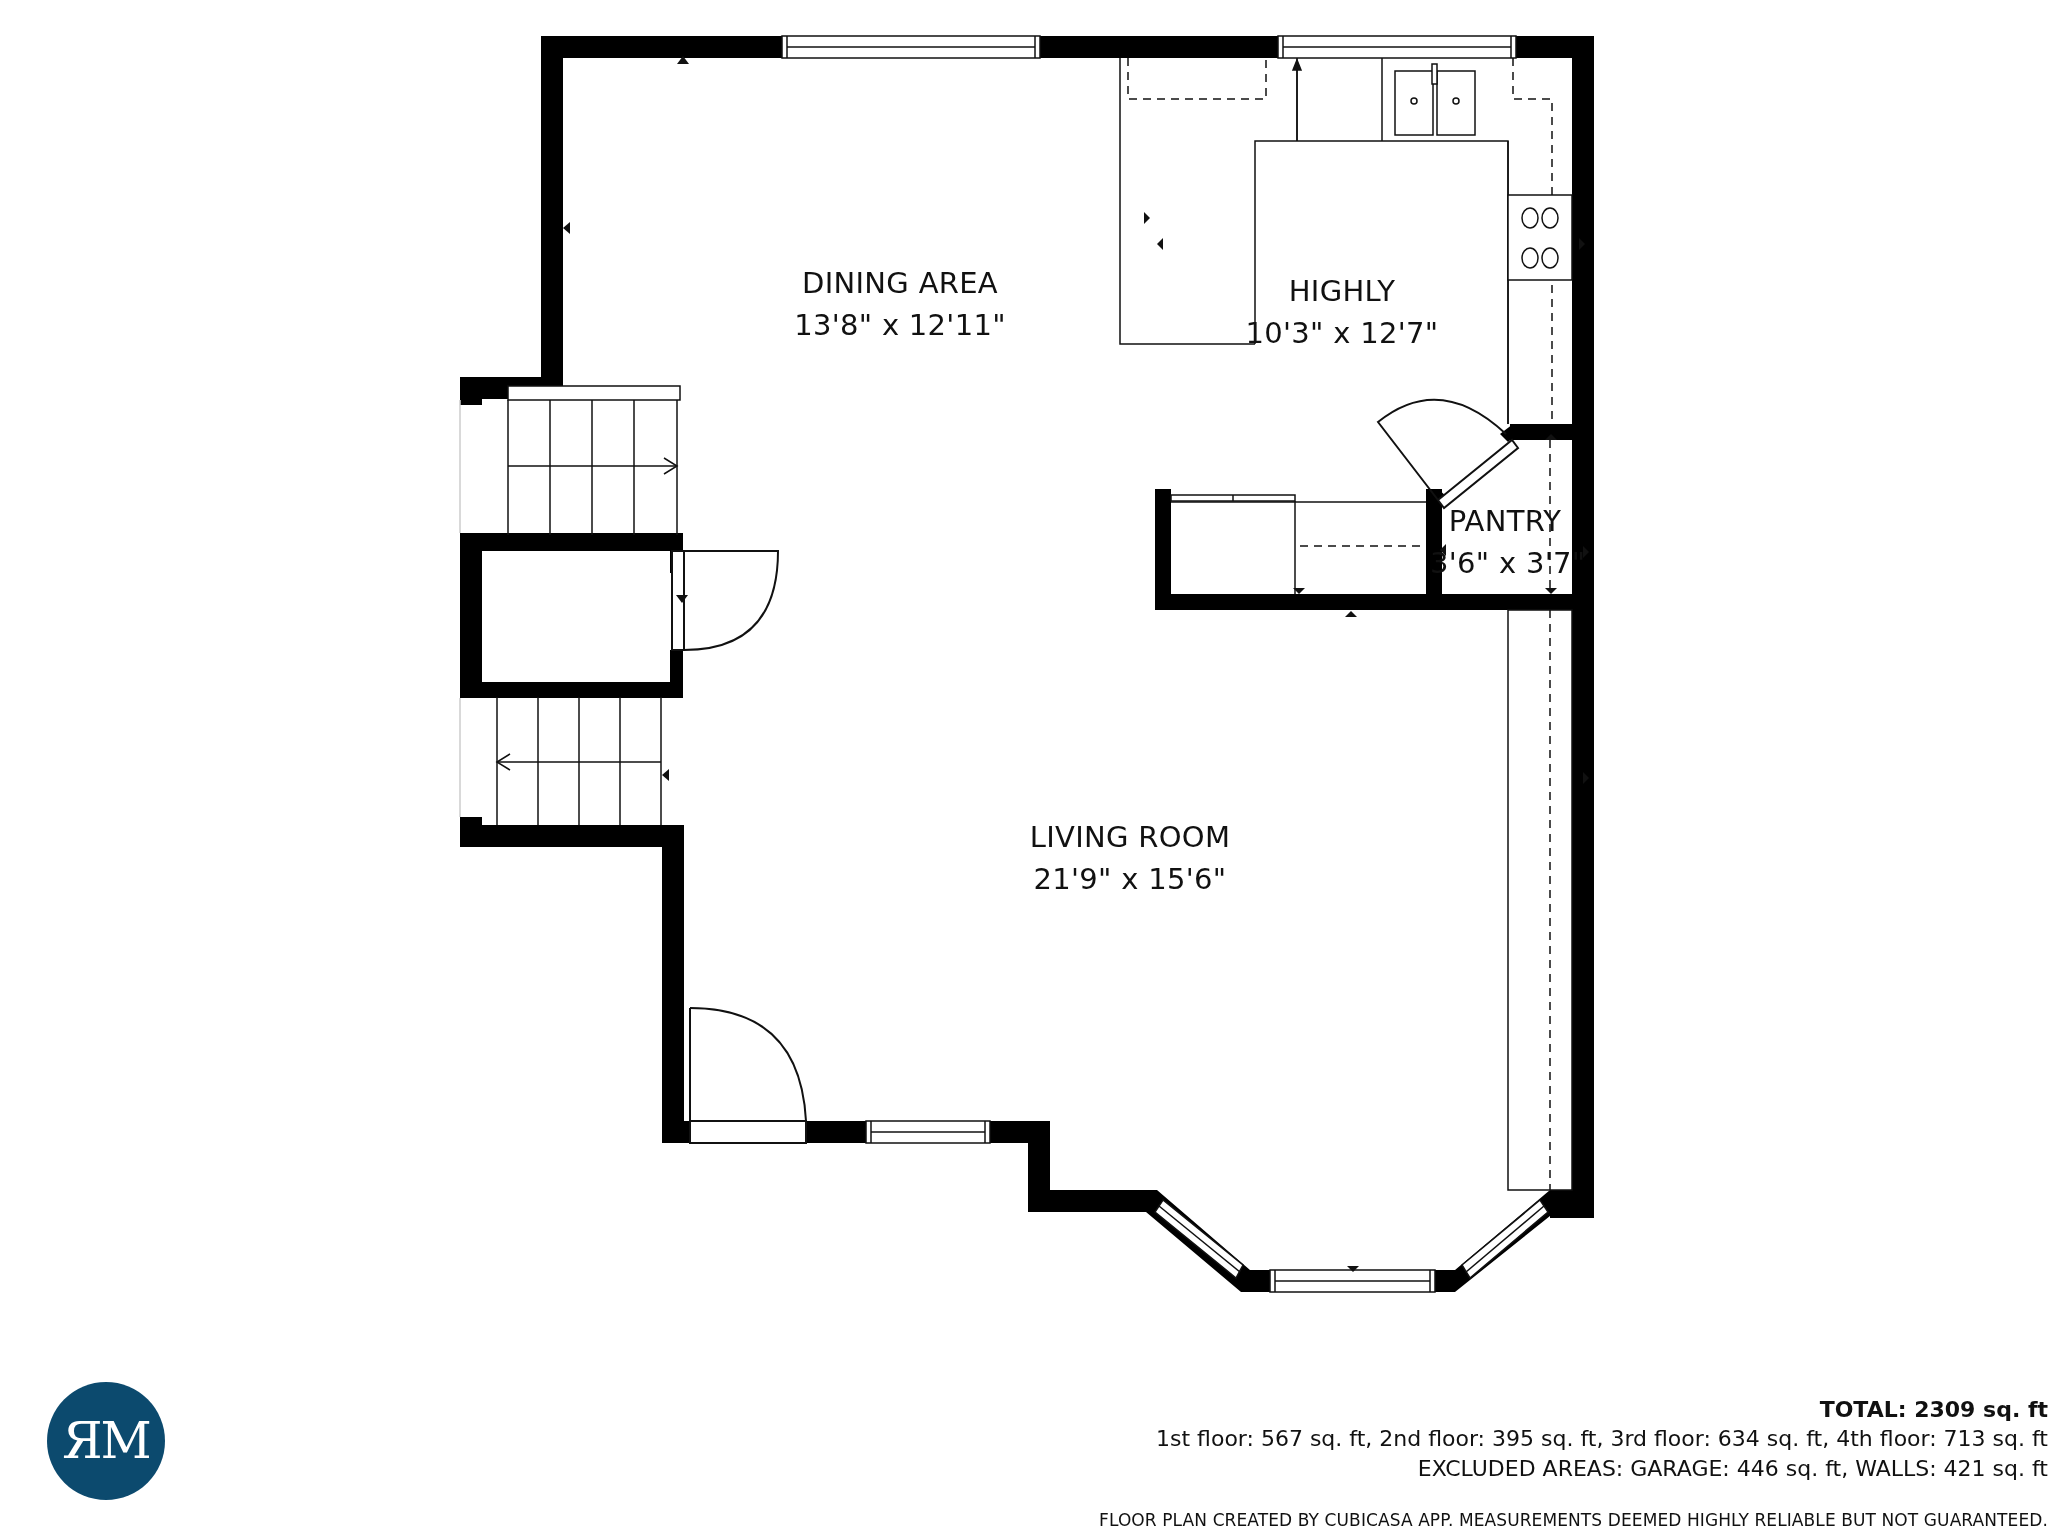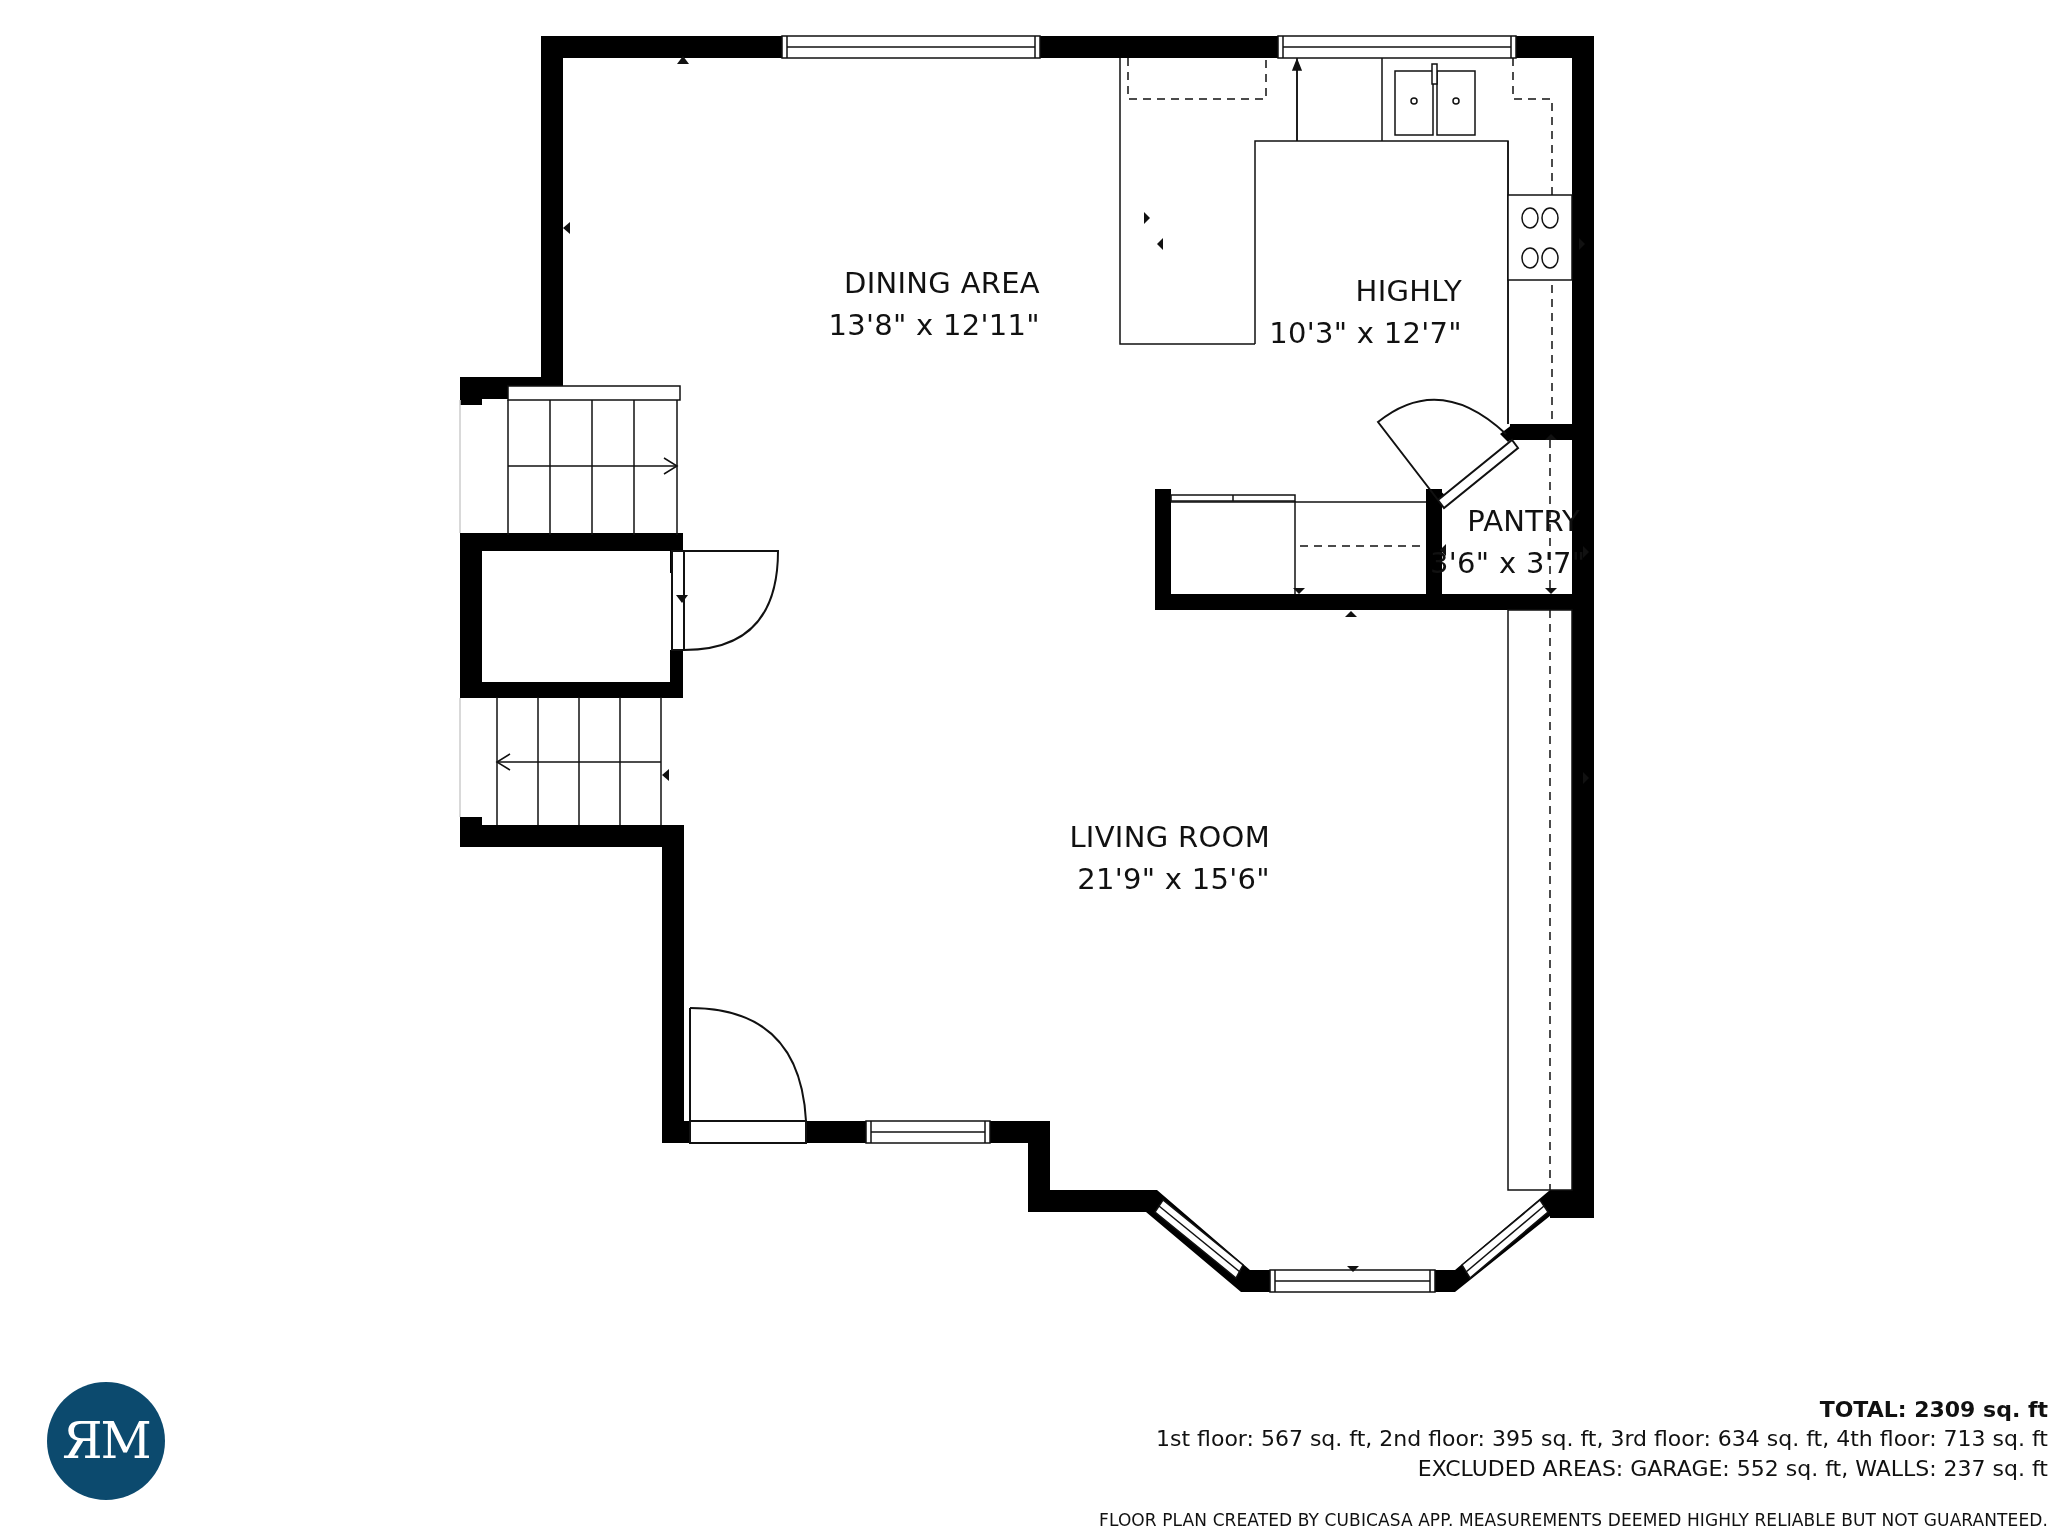--- a/index.html
+++ b/index.html
@@ -1,18 +1,18 @@
 <!DOCTYPE html>
 <html><head>
 <meta charset="utf-8">
 <style>
   html, body { margin: 0; padding: 0; background: #ffffff; }
   body { width: 2048px; height: 1536px; position: relative; overflow: hidden; font-family: "Liberation Sans", "DejaVu Sans", sans-serif; }
   #plan { position: absolute; left: 0; top: 0; width: 2048px; height: 1536px; }
-  .room-label { position: absolute; text-align: right; color: #111; font-family: "DejaVu Sans", sans-serif; font-size: 29px; line-height: 42px; letter-spacing: 0.3px; white-space: nowrap; }
+  .room-label { position: absolute; text-align: center; color: #111; font-family: "DejaVu Sans", sans-serif; font-size: 29px; line-height: 42px; letter-spacing: 0.3px; white-space: nowrap; }
   .room-label span { display: block; }
   .footer { position: absolute; left: 0; width: 2048px; text-align: right; color: #111; font-family: "DejaVu Sans", sans-serif; }
   .total { top: 1397px; font-size: 22px; font-weight: bold; }
   .floors { top: 1426px; font-size: 22px; }
   .excluded { top: 1456px; font-size: 22px; }
   .disclaimer { top: 1510px; font-size: 17px; letter-spacing: 0.1px; }
   .logo { position: absolute; left: 47px; top: 1382px; width: 118px; height: 118px; border-radius: 50%; background: #0c4a6e; color: #fff; display: flex; align-items: center; justify-content: center; font-family: "DejaVu Serif", serif; font-size: 50px; letter-spacing: -2px; }
 </style>
 </head>
 <body>
@@ -192,14 +192,14 @@
   <span>LIVING ROOM</span>
   <span>21'9" x 15'6"</span>
 </div>
 
 <div class="logo">
     <span>ЯM</span>
   </div>
 
 <div class="footer total">TOTAL: 2309 sq. ft</div>
 <div class="footer floors">1st floor: 567 sq. ft, 2nd floor: 395 sq. ft, 3rd floor: 634 sq. ft, 4th floor: 713 sq. ft</div>
-<div class="footer excluded">EXCLUDED AREAS: GARAGE: 552 sq. ft, WALLS: 237 sq. ft</div>
+<div class="footer excluded">EXCLUDED AREAS: GARAGE: 446 sq. ft, WALLS: 421 sq. ft</div>
 <div class="footer disclaimer">FLOOR PLAN CREATED BY CUBICASA APP. MEASUREMENTS DEEMED HIGHLY RELIABLE BUT NOT GUARANTEED.</div>
 
 </body></html>

